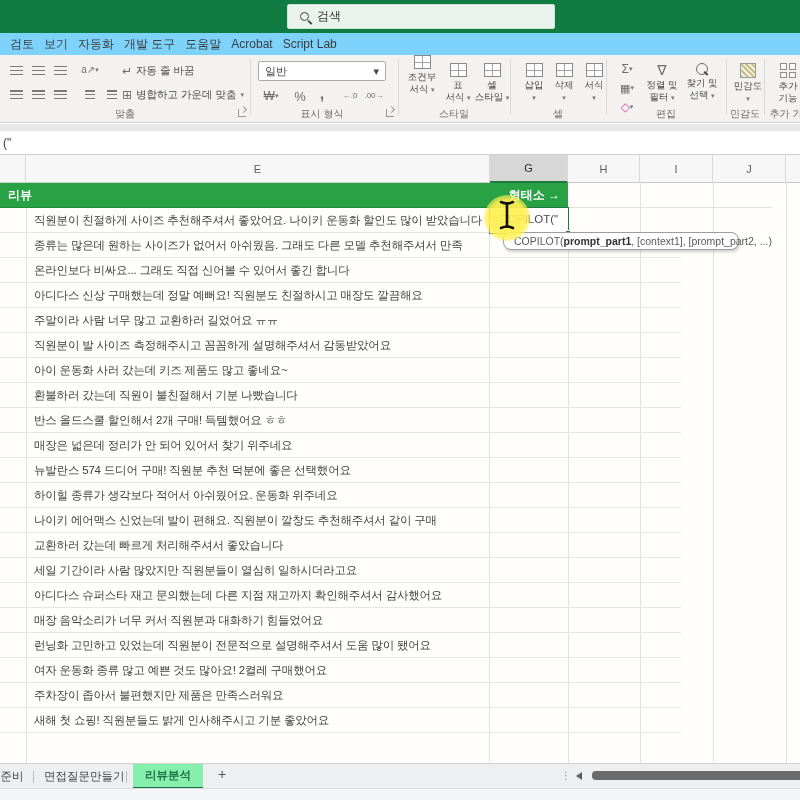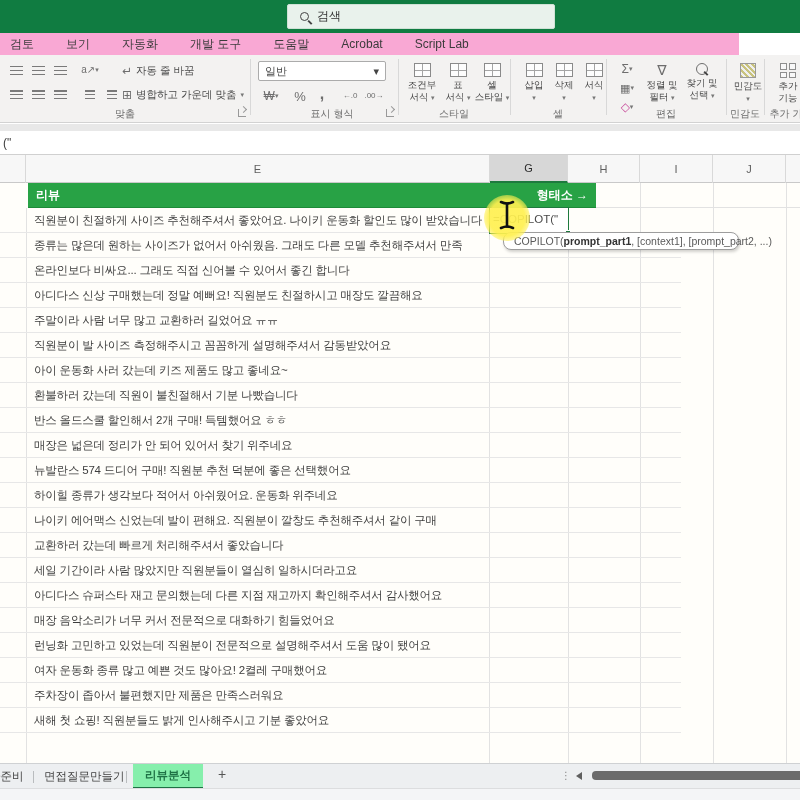--- a/index.html
+++ b/index.html
@@ -11,22 +11,22 @@
   .titlebar { position:absolute; left:0; top:0; width:800px; height:33px; background:#107C41; }
   .searchbox { position:absolute; left:287px; top:4px; width:268px; height:25px;
     background:#e9f2ec; border:1px solid #cfe2d6; border-radius:2px;
     display:flex; align-items:center; gap:8px; padding-left:12px; }
   .lens { width:9px; height:9px; border:1.6px solid #444; border-radius:50%; position:relative; flex:0 0 auto; }
   .lens::after { content:""; position:absolute; width:1.6px; height:5px; background:#444;
     left:8px; top:7px; transform:rotate(-45deg); }
   .searchbox span { font-size:12px; color:#333; }
 
   
-  .tabrow { position:absolute; left:0; top:33px; width:739px; height:22px; background:#f9a8d4;
-    display:flex; align-items:center; gap:32px; padding-left:10px; }
+  .tabrow { position:absolute; left:0; top:33px; width:800px; height:22px; background:#7dd3fc;
+    display:flex; align-items:center; gap:10px; padding-left:10px; }
   .tabrow .rtab { font-size:12px; color:#3b3b3b; white-space:nowrap; }
 
   
   .ribbon { position:absolute; left:0; top:55px; width:800px; height:68px; background:#f3f2f1;
     border-bottom:1px solid #d2d2d2; overflow:hidden; }
   .gsep { position:absolute; top:4px; height:56px; width:1px; background:#d8d8d8; }
   .glabel { position:absolute; top:52px; font-size:10px; color:#6a6a6a; transform:translateX(-50%); white-space:nowrap; }
   .launcher { position:absolute; top:54px; width:8px; height:8px; border-left:1px solid #999; border-bottom:1px solid #999; }
   .launcher::after { content:""; position:absolute; left:2px; top:-2px; width:4px; height:4px;
     border-right:1px solid #999; border-bottom:1px solid #999; transform:rotate(-45deg); }
@@ -60,21 +60,21 @@
   .colheads { position:absolute; left:0; top:155px; width:800px; height:28px; background:#f7f7f7;
     border-bottom:1px solid #c9c9c9; display:flex; }
   .ch { height:28px; border-right:1px solid #d9d9d9; display:flex; align-items:center;
     justify-content:center; font-size:11px; color:#5f5f5f; }
   .ch.sel { background:#d7d7d7; border-bottom:2px solid #1e7a3e; color:#2b2b2b; }
 
   
   .sheet { position:absolute; left:0; top:183px; width:800px; height:580px; background:#fffefa; overflow:hidden; }
   .vline { position:absolute; width:1px; background:#e2e2e2; top:25px; bottom:0; }
   .vline.full { top:0; }
-  .hdr-row { position:absolute; left:0; top:0; width:772px; height:25px;margin-left:28px; }
+  .hdr-row { position:absolute; left:0; top:0; width:772px; height:25px; }
   .hdr-green { position:absolute; left:0; top:0; width:568px; height:25px; background:#28A245;
     display:flex; align-items:center; justify-content:space-between;
     padding:0 8px 0 8px; border-bottom:1px solid #1d8a38; }
   .hdr-green span { color:#fff; font-size:12px; font-weight:bold; }
   .hdr-white { position:absolute; left:568px; top:0; right:0; height:25px; border-bottom:1px solid #e2e2e2; }
   #rows { position:absolute; left:0; top:25px; width:681px; }
   .rrow { height:25px; border-bottom:1px solid #e7e7e7; position:relative; }
   .rrow span { position:absolute; left:34px; top:50%; transform:translateY(-50%);
     font-size:11.5px; letter-spacing:-0.2px; color:#3d3d3d; white-space:nowrap; }
 
@@ -189,25 +189,25 @@
     </div>
     <div class="btn-sm" style="left:312px;top:30px">
       <span class="ic" style="font-size:16px;font-weight:bold">,</span>
     </div>
     <div class="btn-sm" style="left:338px;top:32px;width:24px">
       <span class="ic" style="font-size:8px">←.0</span>
     </div>
     <div class="btn-sm" style="left:362px;top:32px;width:24px">
       <span class="ic" style="font-size:8px">.00→</span>
     </div>
-    <div class="glabel" style="left:332px">표시 형식</div>
+    <div class="glabel" style="left:322px">표시 형식</div>
     <div class="launcher" style="left:386px"></div>
     <div class="gsep" style="left:398px"></div>
 
-    <div class="big-btn" style="left:404px;top:8px">
+    <div class="big-btn" style="left:404px;top:0">
       <div class="grid-ico"></div>
       <div class="l2"><span>조건부</span><br><span>서식</span> <span class="chev">▾</span></div>
     </div>
     <div class="big-btn" style="left:440px;top:8px">
       <div class="grid-ico"></div>
       <div class="l2"><span>표</span><br><span>서식</span> <span class="chev">▾</span></div>
     </div>
     <div class="big-btn" style="left:474px;top:8px">
       <div class="grid-ico"></div>
       <div class="l2"><span>셀</span><br><span>스타일</span> <span class="chev">▾</span></div>
@@ -348,21 +348,21 @@
         <div class="rrow">
           <span>교환하러 갔는데 빠르게 처리해주셔서 좋았습니다</span>
         </div>
         <div class="rrow">
           <span>세일 기간이라 사람 많았지만 직원분들이 열심히 일하시더라고요</span>
         </div>
         <div class="rrow">
           <span>아디다스 슈퍼스타 재고 문의했는데 다른 지점 재고까지 확인해주셔서 감사했어요</span>
         </div>
         <div class="rrow">
-          <span>매장 음악소리가 너무 커서 전문적으로 대화하기 힘들었어요</span>
+          <span>매장 음악소리가 너무 커서 직원분과 대화하기 힘들었어요</span>
         </div>
         <div class="rrow">
           <span>런닝화 고민하고 있었는데 직원분이 전문적으로 설명해주셔서 도움 많이 됐어요</span>
         </div>
         <div class="rrow">
           <span>여자 운동화 종류 많고 예쁜 것도 많아요! 2켤레 구매했어요</span>
         </div>
         <div class="rrow">
           <span>주차장이 좁아서 불편했지만 제품은 만족스러워요</span>
         </div>

